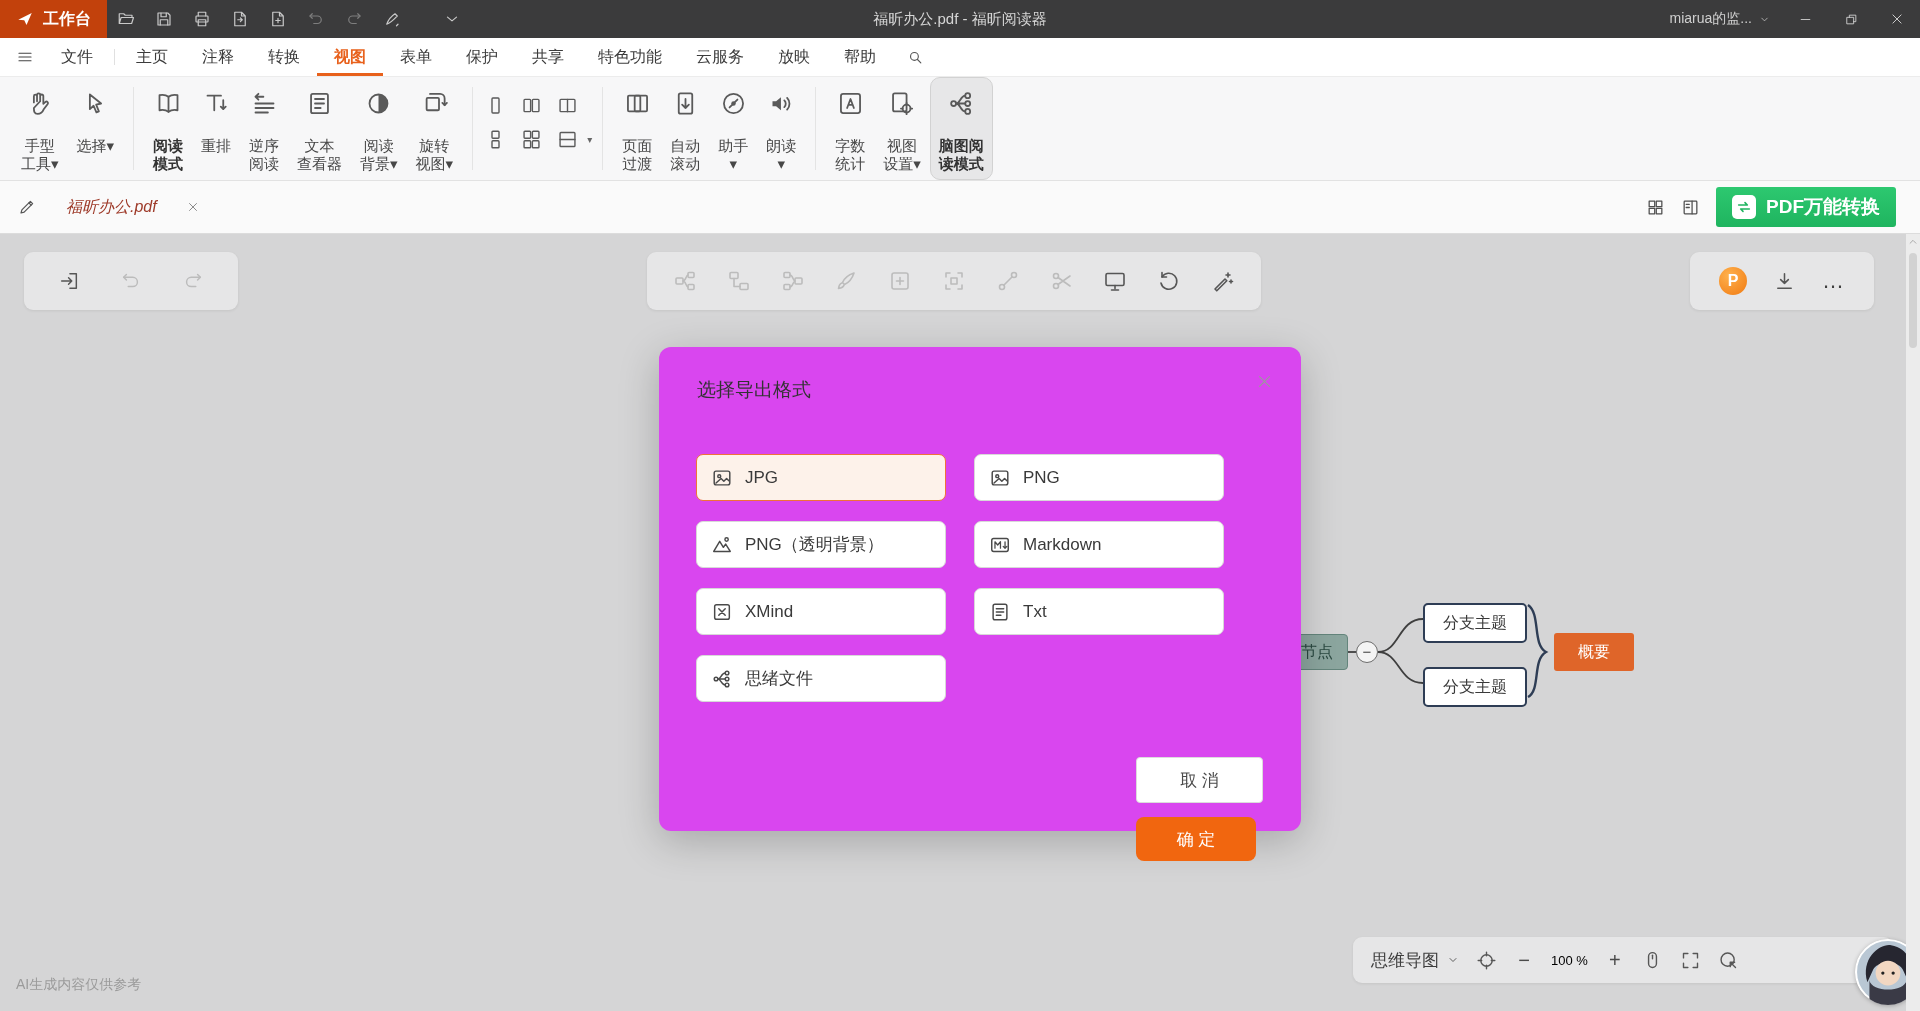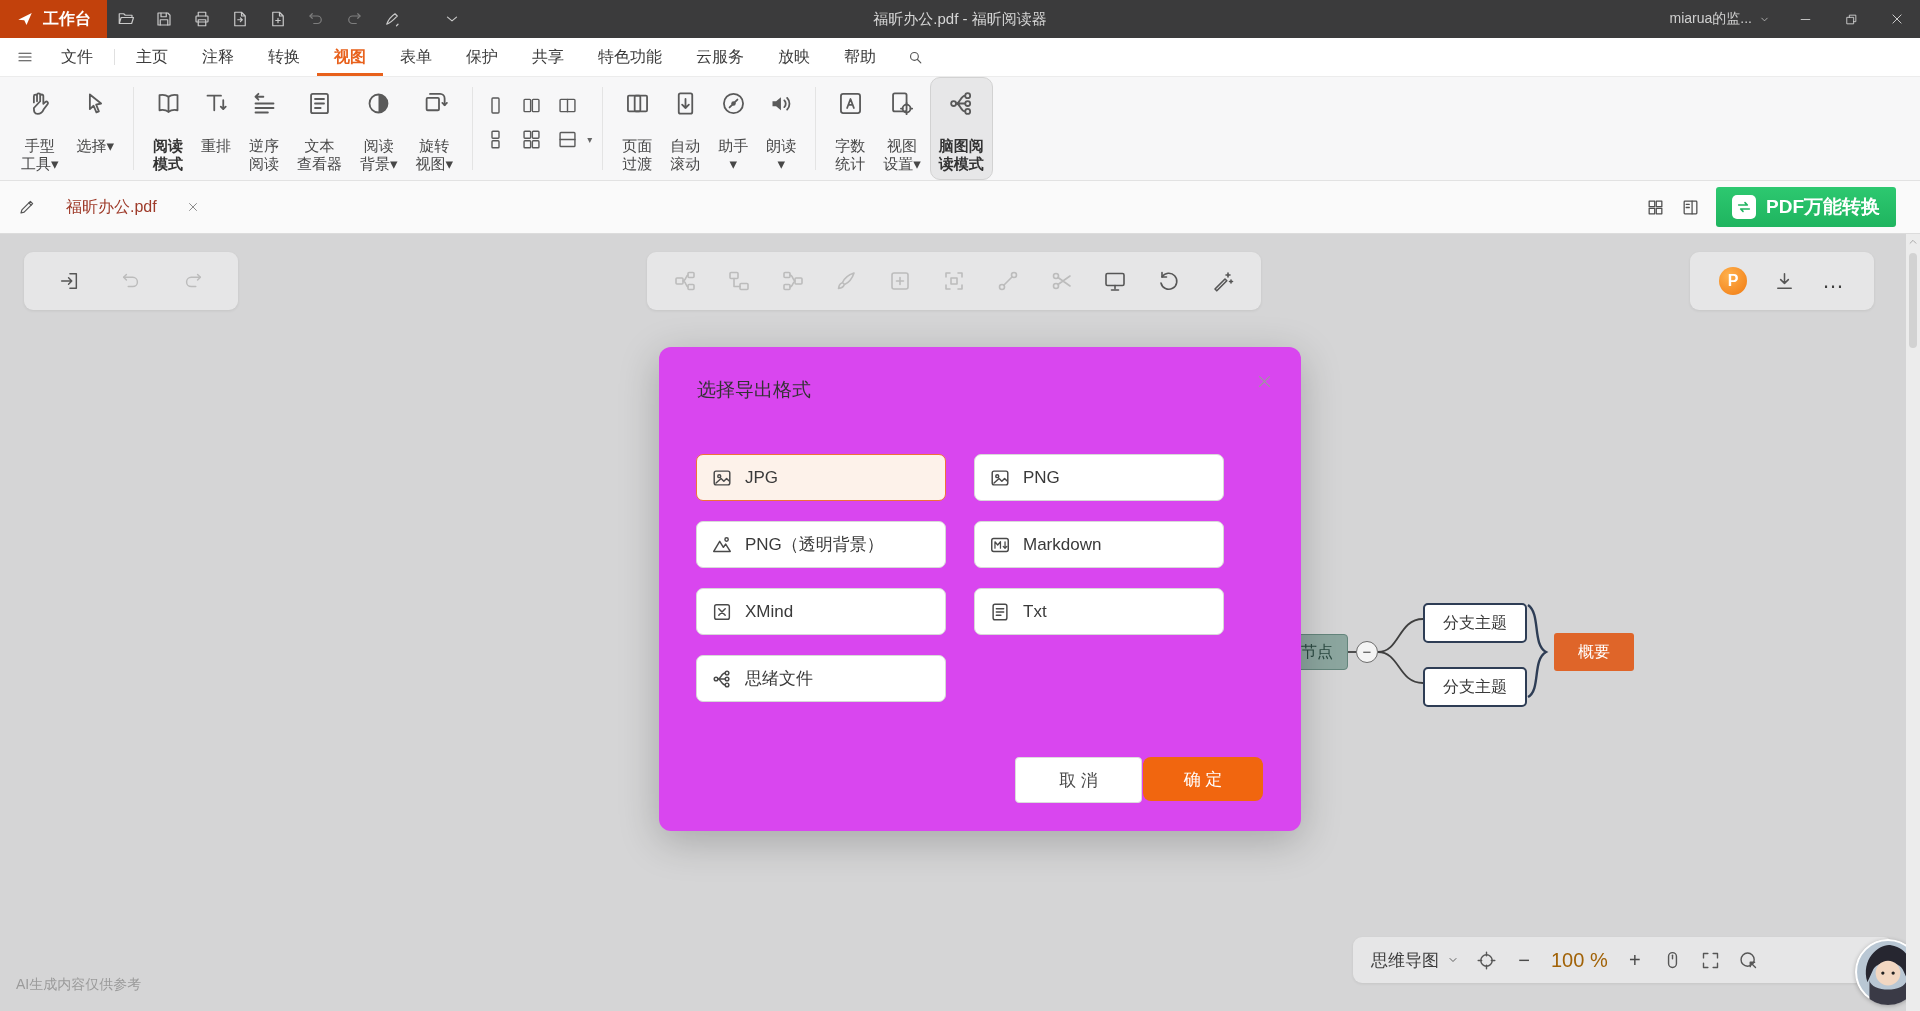--- a/index.html
+++ b/index.html
@@ -40,21 +40,21 @@
   #layout-grid{display:flex;flex-direction:column;justify-content:flex-start;padding-top:16px;gap:10px;}
   .lrow{display:flex;gap:12px;align-items:center;}
   .lbtn{width:24px;height:24px;display:flex;align-items:center;justify-content:center;color:#5a5a5a;}
   .ic20{width:21px;height:21px;}
   .mini-caret{font-size:10px;color:#666;margin-left:-4px;}
 
   
   #tabbar{left:0;top:181px;width:1920px;height:53px;background:#fafafa;border-bottom:1px solid #dcdcdc;box-sizing:border-box;display:flex;align-items:center;}
   #pencil-btn{padding:0 14px 0 18px;color:#555;}
   #doc-tab{display:flex;align-items:center;gap:30px;padding:0 16px;height:100%;}
-  #tab-title{font-size:16px;color:#9e3a29;}
+  #tab-title{font-size:16px;color:#9e3a29;font-style:italic;}
   #tab-close{color:#6f6f6f;display:flex;}
   #tabbar-right{margin-left:auto;display:flex;align-items:center;gap:16px;padding-right:24px;}
   .tr-icon{color:#4f4f4f;display:flex;}
   #convert-btn{display:flex;align-items:center;gap:10px;background:linear-gradient(#2dc870,#1fb45f);color:#fff;font-size:19px;font-weight:bold;height:40px;padding:0 16px;border-radius:3px;}
   #convert-icon{width:24px;height:24px;background:#fff;border-radius:5px;display:flex;align-items:center;justify-content:center;color:#1fb45f;}
 
   
   #content{left:0;top:234px;width:1920px;height:777px;background:#d5d5d6;overflow:hidden;}
   .panel{background:#e6e6e7;border-radius:9px;box-shadow:0 1px 3px rgba(0,0,0,.08);}
   #left-panel{left:24px;top:18px;width:214px;height:58px;display:flex;align-items:center;justify-content:space-around;padding:0 14px;box-sizing:border-box;}
@@ -72,37 +72,37 @@
   #mm-minus{left:1356px;top:407px;width:22px;height:22px;border-radius:50%;background:#f4f4f4;border:1.5px solid #6c6c6c;color:#444;font-size:15px;line-height:19px;text-align:center;position:absolute;box-sizing:border-box;}
   .mm-branch{left:1423px;width:104px;height:40px;background:#fff;border:2px solid #2e3d55;border-radius:5px;color:#3a3a3a;}
   #mm-branch1{top:369px;}
   #mm-branch2{top:433px;}
   #mm-summary{left:1554px;top:399px;width:80px;height:38px;background:#df6529;border-radius:3px;color:#fff;}
 
   
   #status-panel{left:1353px;top:703px;width:540px;height:46px;display:flex;align-items:center;gap:17px;padding:0 18px;box-sizing:border-box;color:#474747;}
   #mode-select{display:flex;align-items:center;gap:8px;font-size:17px;color:#3e3e3e;}
   .zbtn{font-size:20px;color:#4a4a4a;width:20px;text-align:center;}
-  #zoom-val{font-size:20px;color:#a16207;}
+  #zoom-val{font-size:13px;color:#000000;}
   #avatar{left:1855px;top:705px;width:66px;height:66px;border-radius:50%;overflow:hidden;box-shadow:0 1px 4px rgba(0,0,0,.25);}
   #ai-note{left:16px;top:742px;font-size:14px;color:#9b9b9b;}
 
   
   #vscroll{right:0;top:0;width:14px;height:777px;background:#ececec;display:flex;flex-direction:column;align-items:center;padding-top:3px;box-sizing:border-box;}
   #vthumb{width:8px;height:95px;background:#d2d2d2;border-radius:4px;margin-top:6px;}
 
   
   #export-dialog{left:659px;top:113px;width:602px;height:484px;background:#d946ef;border-radius:12px;box-shadow:0 10px 40px rgba(0,0,0,.22);z-index:10;padding-left:40px;}
   #dlg-title{position:absolute;left:38px;top:30px;font-size:19px;color:#333;}
   #dlg-close{position:absolute;right:28px;top:26px;color:#9a9a9a;}
   #fmt-grid{position:absolute;left:37px;top:107px;display:grid;grid-template-columns:250px 250px;column-gap:28px;row-gap:20px;}
   .fmt{height:47px;border:1px solid #d8d8d8;border-radius:7px;background:#fff;display:flex;align-items:center;gap:12px;padding:0 14px;box-sizing:border-box;color:#3a3a3a;font-size:17px;}
   .fmt .ficon{color:#4a4a4a;display:flex;}
   .fmt.selected{border:1.5px solid #ef7239;background:#fdf2ea;}
-  #dlg-footer{position:absolute;right:38px;top:410px;display:flex;gap:1px;}
+  #dlg-footer{position:absolute;right:38px;top:410px;display:flex;gap:14px;flex-direction:column;}
   #cancel-btn{width:125px;height:44px;border:1px solid #dcdcdc;border-radius:4px;background:#fff;color:#4a4a4a;font-size:17px;display:flex;align-items:center;justify-content:center;}
   #ok-btn{width:120px;height:44px;border-radius:8px;background:#f1660f;color:#fff;font-size:17px;display:flex;align-items:center;justify-content:center;}
 </style>
 </head>
 <body>
 
 <div id="titlebar" class="abs">
   <div id="logo">
     <svg class="ic" width="18" height="18" viewBox="0 0 24 24">
         <path class="fill" d="M3 13 L21 4 L14 20 L11 13.5 Z"></path>

